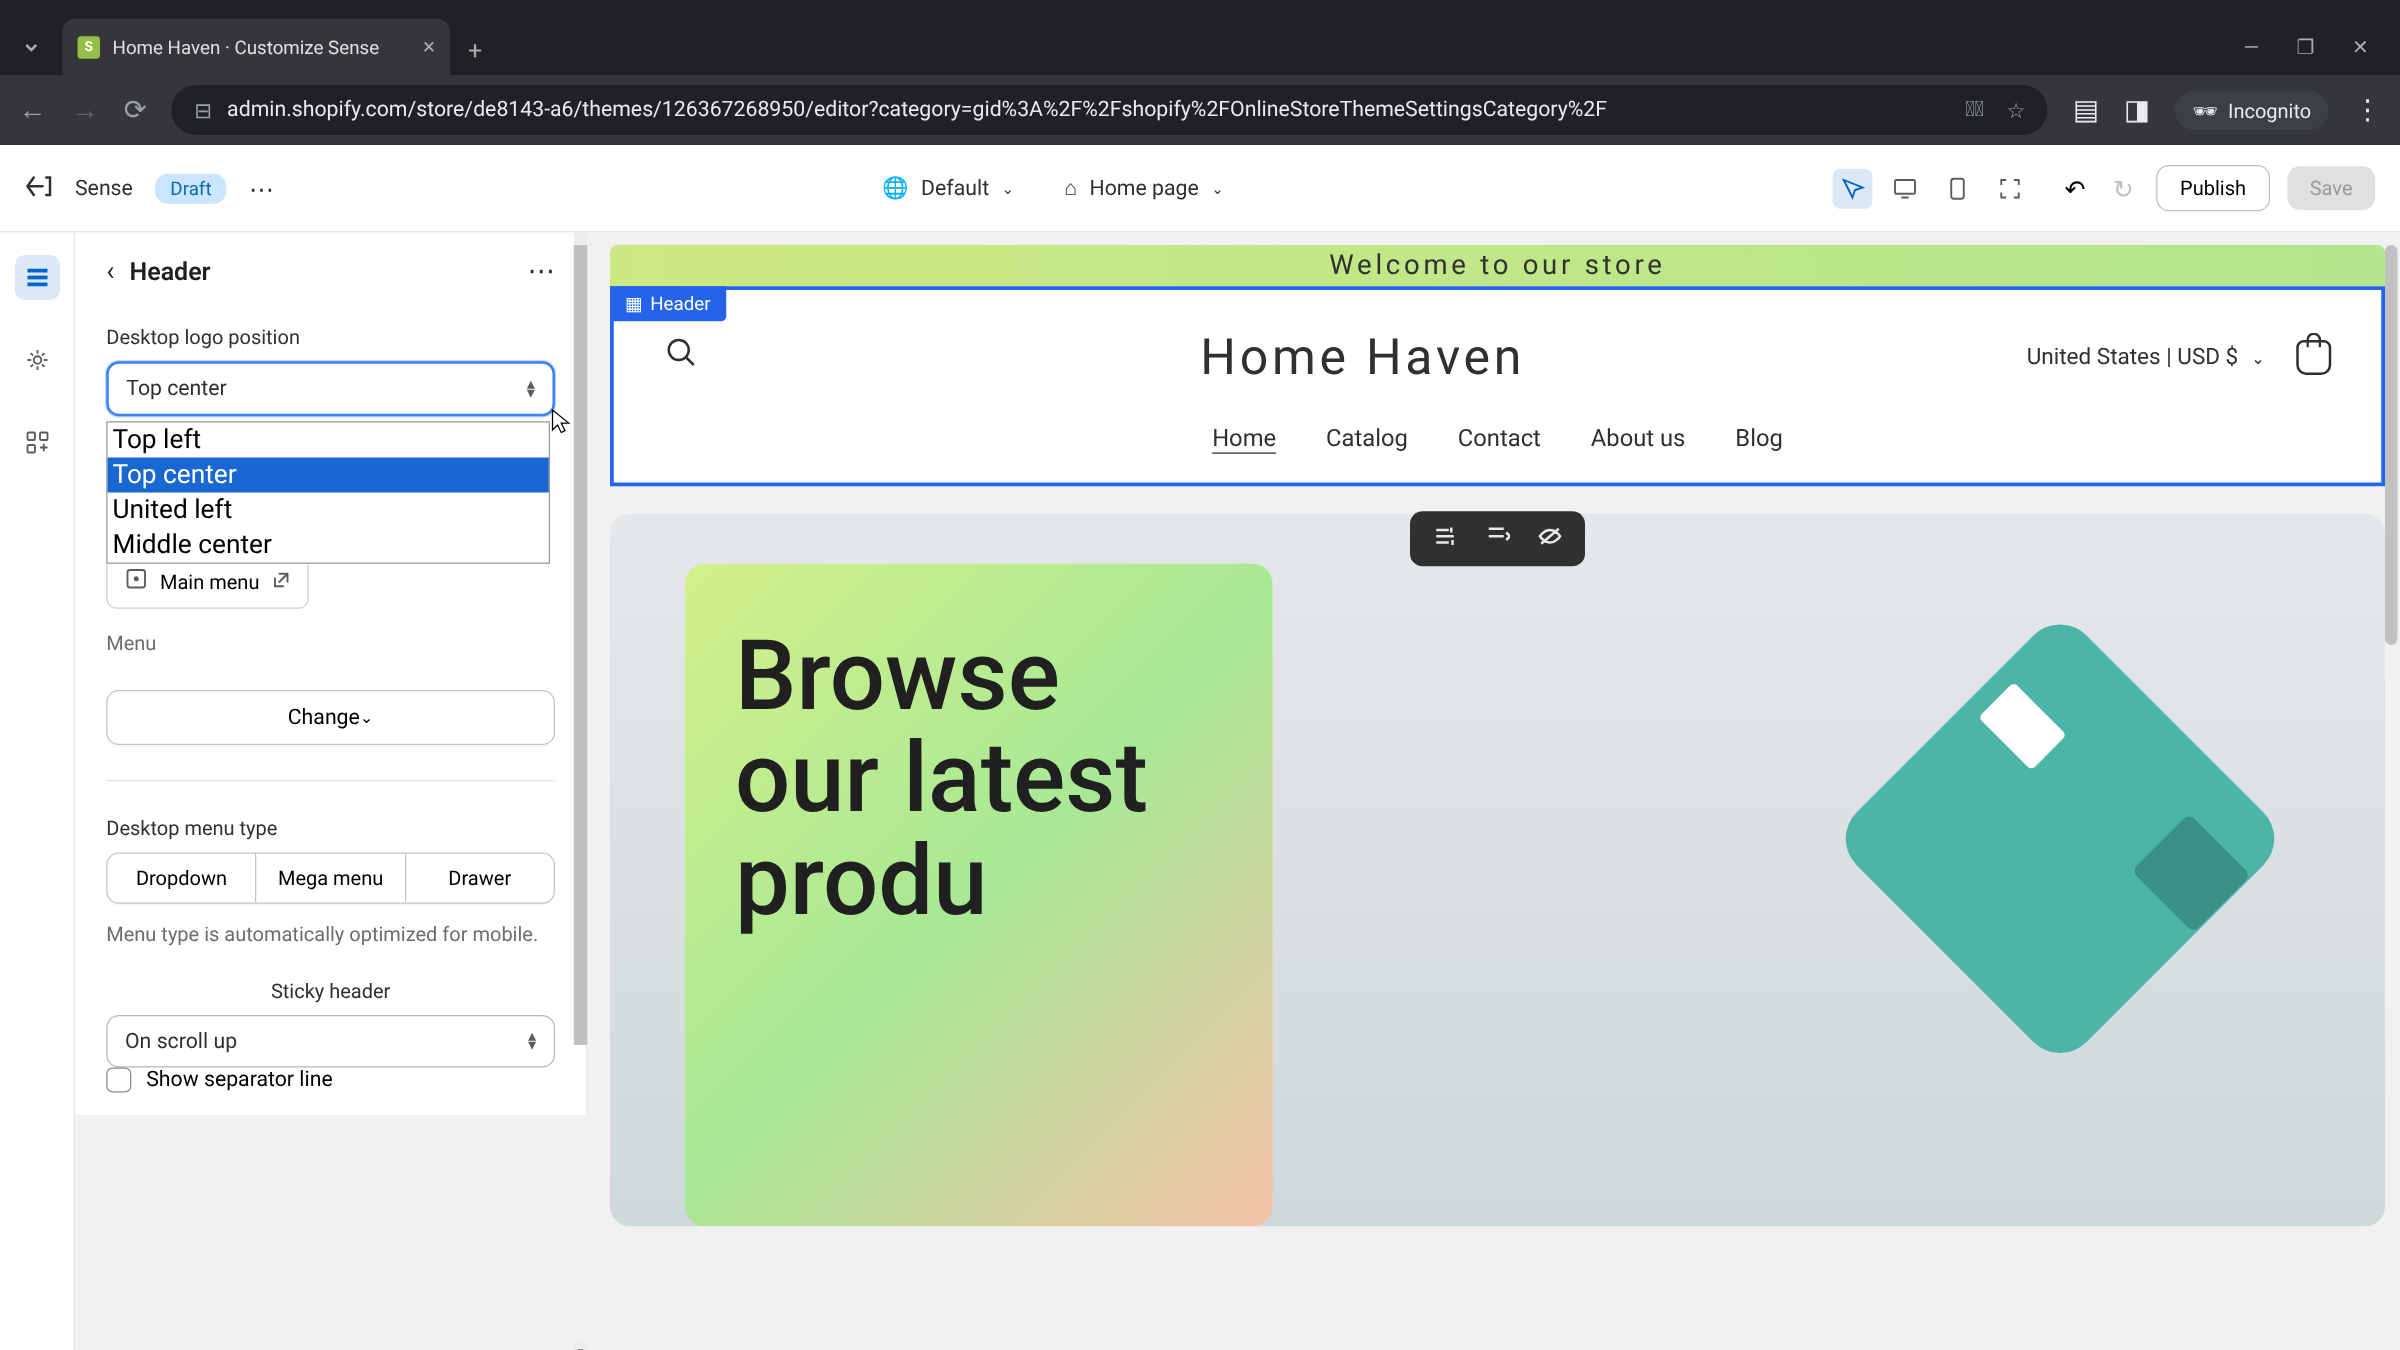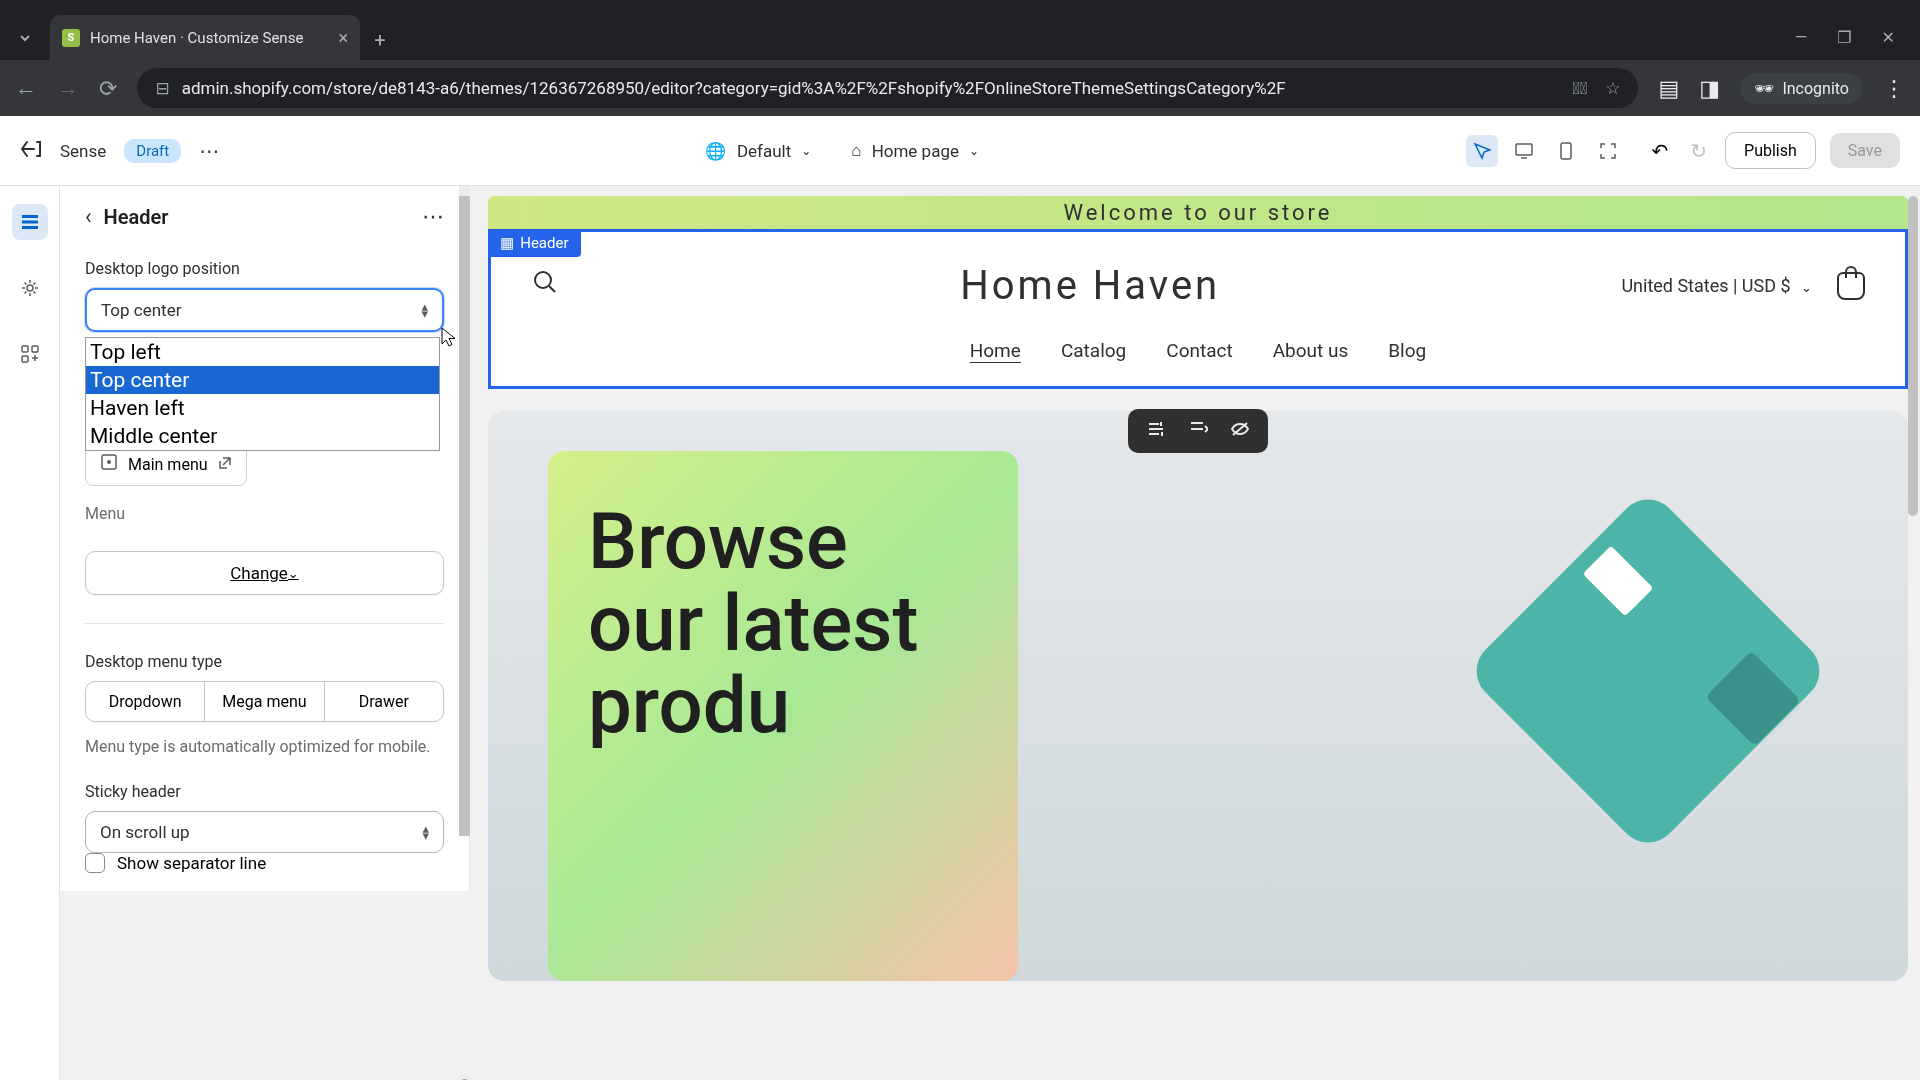--- a/index.html
+++ b/index.html
@@ -59,21 +59,21 @@
     .select-box.normal { border: 1px solid #b5b5b5; box-shadow: none; }
     .select-arrows { color: #5c5c5c; font-size: 13px; display: flex; flex-direction: column; line-height: 7px; }
     
     .dropdown-list { position: absolute; background: #fff; border: 1px solid #999; width: 355px; z-index: 100; }
     .dropdown-item { padding: 2px 4px; font-size: 21px; cursor: pointer; }
     .dropdown-item.selected { background: #1967d2; color: #fff; }
     
     .menu-link-box { border: 1px solid #d0d0d0; border-radius: 8px; padding: 10px 14px; display: inline-flex; align-items: center; gap: 10px; margin-top: 110px; width: auto; }
     .menu-label-txt { margin-top: 18px; font-size: 16px; color: #6d6d6d; }
     
-    .change-btn { width: 100%; border: 1px solid #c5c5c5; border-radius: 10px; padding: 11px; font-size: 17px; background: #fff; cursor: pointer; margin-top: 28px; display: flex; align-items: center; justify-content: center; gap: 0; box-shadow: 0 1px 1px rgba(0,0,0,0.05); text-decoration: underline; }
+    .change-btn { width: 100%; border: 1px solid #c5c5c5; border-radius: 10px; padding: 11px; font-size: 17px; background: #fff; cursor: pointer; margin-top: 28px; display: flex; align-items: center; justify-content: center; gap: 0; box-shadow: 0 1px 1px rgba(0,0,0,0.05); }
     .divider { height: 1px; background: #e2e2e2; margin: 28px 0; }
     
     .segmented { display: flex; border: 1px solid #c5c5c5; border-radius: 10px; overflow: hidden; margin-top: 10px; box-shadow: 0 1px 1px rgba(0,0,0,0.05); }
     .segment { flex: 1; text-align: center; padding: 10px 6px; font-size: 16px; cursor: pointer; border-right: 1px solid #c5c5c5; }
     .segment:last-child { border-right: none; }
     .helper-text { font-size: 16px; color: #6d6d6d; margin-top: 14px; line-height: 1.4; }
     
     .checkbox-row { display: flex; align-items: center; gap: 12px; }
     .checkbox { width: 20px; height: 20px; border: 1.5px solid #8a8a8a; border-radius: 5px; cursor: pointer; }
     
@@ -254,21 +254,21 @@
       <span>Top center</span>
       <span class="select-arrows">
             <span>▴</span>
             <span>▾</span>
           </span>
     </div>
     
     <div class="dropdown-list" style="top:151px; left:25px;">
       <div class="dropdown-item">Top left</div>
       <div class="dropdown-item selected">Top center</div>
-      <div class="dropdown-item">Haven left</div>
+      <div class="dropdown-item">United left</div>
       <div class="dropdown-item">Middle center</div>
     </div>
     
     <span class="cursor-pointer" style="left:380px; top:140px;">
       <svg width="18" height="22" viewBox="0 0 18 22">
             <path d="M2 2l0 16 4-4 3 6 3-1.5-3-6 6 0z" fill="#fff" stroke="#000" stroke-width="1"></path>
           </svg>
     </span>
 
     <div class="menu-link-box">
@@ -295,21 +295,21 @@
     <div class="divider"></div>
 
     <div class="field-label">Desktop menu type</div>
     <div class="segmented">
       <div class="segment">Dropdown</div>
       <div class="segment">Mega menu</div>
       <div class="segment">Drawer</div>
     </div>
     <div class="helper-text">Menu type is automatically optimized for mobile.</div>
 
-    <div class="field-label" style="margin-top:24px;">Sticky header</div>
+    <div class="field-label" style="margin-top:24px;text-align:center;">Sticky header</div>
     <div class="select-box normal">
       <span>On scroll up</span>
       <span class="select-arrows">
             <span>▴</span>
             <span>▾</span>
           </span>
     </div>
 
     <div class="checkbox-row">
       <div class="checkbox"></div>

